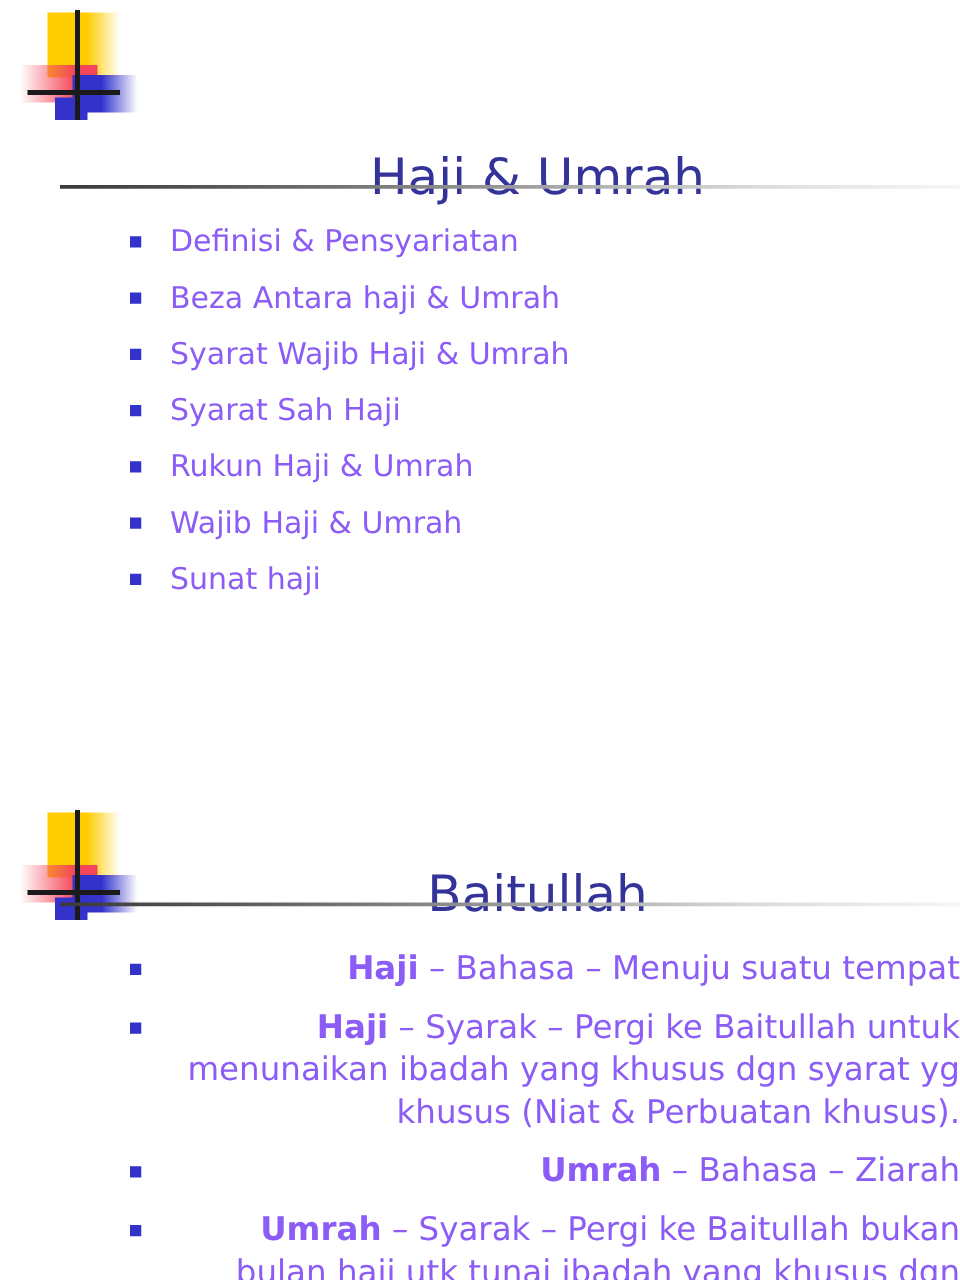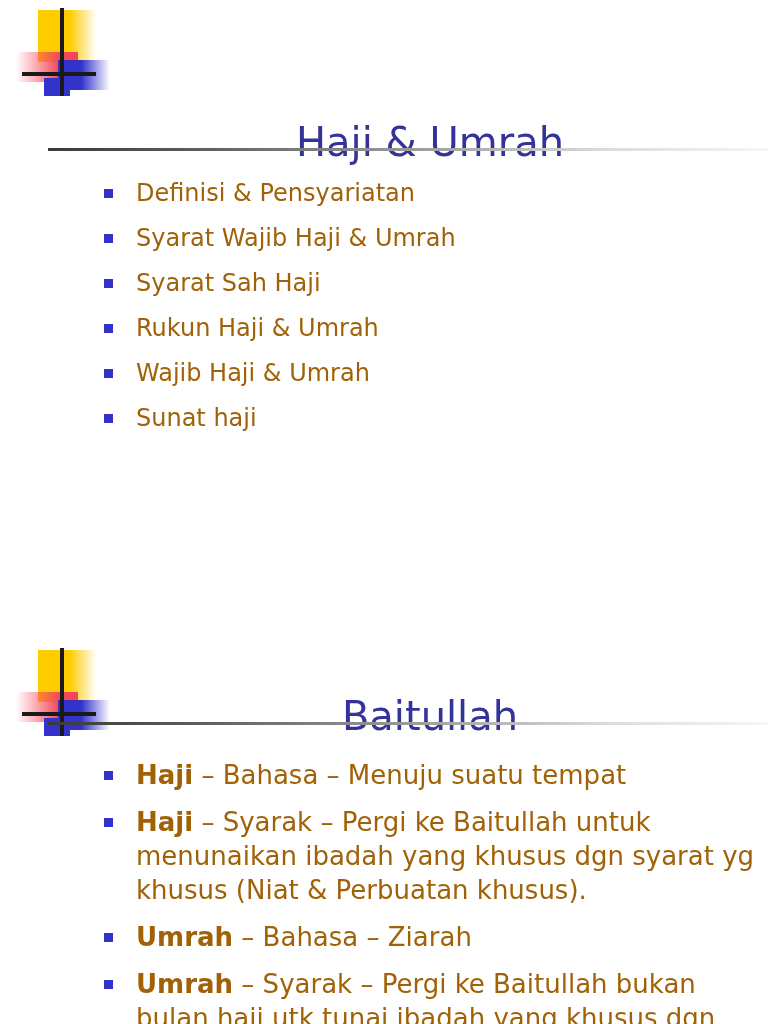--- a/index.html
+++ b/index.html
@@ -72,37 +72,37 @@
 
   
   .bullets { position: absolute; left: 104px; width: 664px; }
   #slide-1 .bullets { top: 178px; }
   #slide-2 .bullets { top: 118px; }
 
   .bullet-row {
     position: relative;
     display: flex;
     align-items: flex-start;
-    color: #a16207;
+    color: #8b5cf6;
   }
   .bullet-mark {
     flex: 0 0 auto;
     width: 9px; height: 9px;
     background: #3333cc;
     margin-right: 23px;
   }
   .bullet-text { flex: 1 1 auto; }
 
   
   #slide-1 .bullet-row { margin-bottom: 15px; }
   #slide-1 .bullet-mark { margin-top: 11px; }
   #slide-1 .bullet-text { font-size: 24px; line-height: 30px; white-space: nowrap; }
 
   
-  #slide-2 .bullet-row { margin-bottom: 13px; }
+  #slide-2 .bullet-row { margin-bottom: 13px; text-align: right; }
   #slide-2 .bullet-mark { margin-top: 13px; }
   #slide-2 .bullet-text { font-size: 26px; line-height: 34px; }
   #slide-2 .bullet-text .lead { font-weight: bold; }
 </style>
 </head>
 <body>
 
 <div class="page">
 
   <section class="slide" id="slide-1">
@@ -117,20 +117,24 @@
     </div>
 
     <h1 class="slide-title">Haji &amp; Umrah</h1>
 
     <div class="title-rule"></div>
 
     <div class="bullets">
       <div class="bullet-row">
         <span class="bullet-mark"></span>
         <span class="bullet-text">Definisi &amp; Pensyariatan</span>
+      </div>
+      <div class="bullet-row">
+        <span class="bullet-mark"></span>
+        <span class="bullet-text">Beza Antara haji &amp; Umrah</span>
       </div>
       <div class="bullet-row">
         <span class="bullet-mark"></span>
         <span class="bullet-text">Syarat Wajib Haji &amp; Umrah</span>
       </div>
       <div class="bullet-row">
         <span class="bullet-mark"></span>
         <span class="bullet-text">Syarat Sah Haji</span>
       </div>
       <div class="bullet-row">

